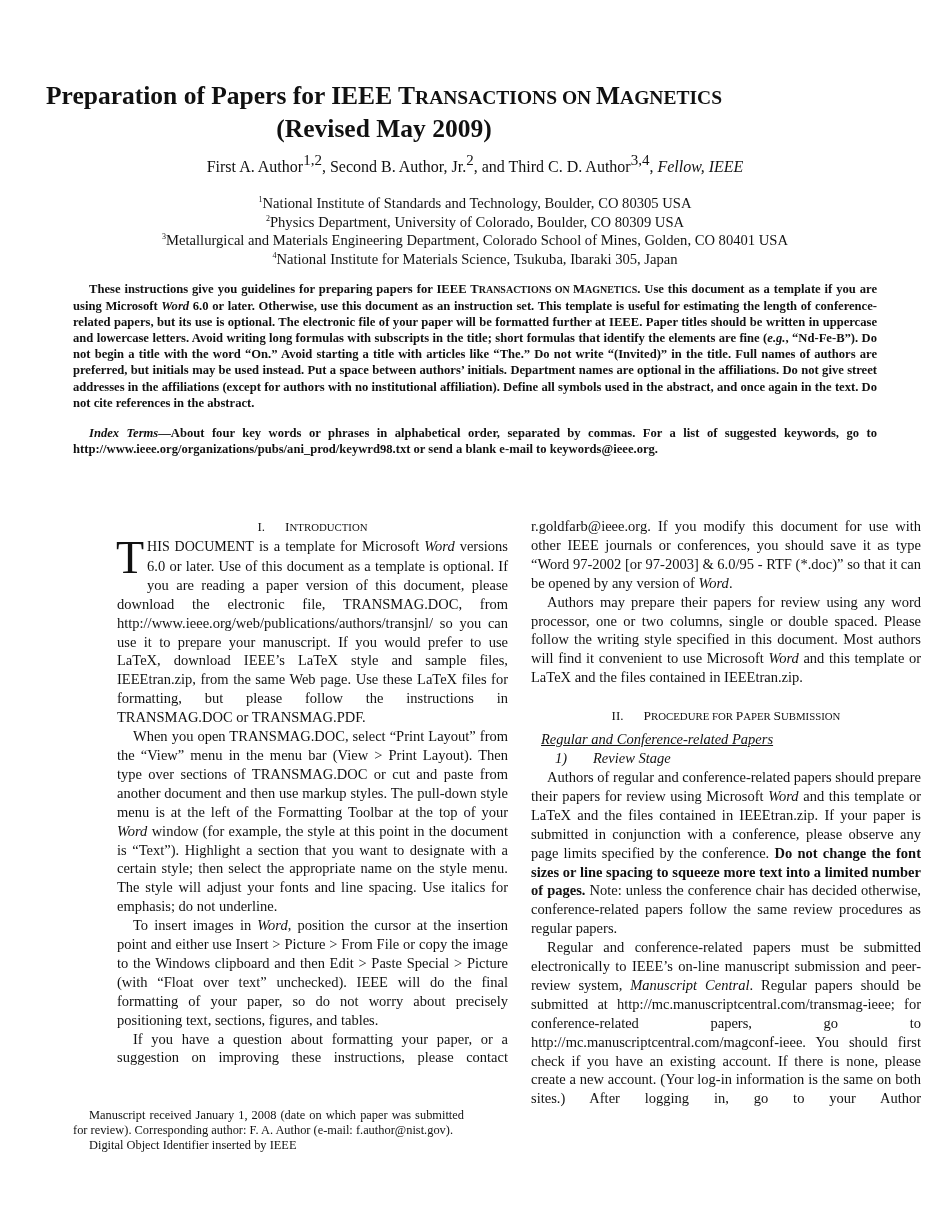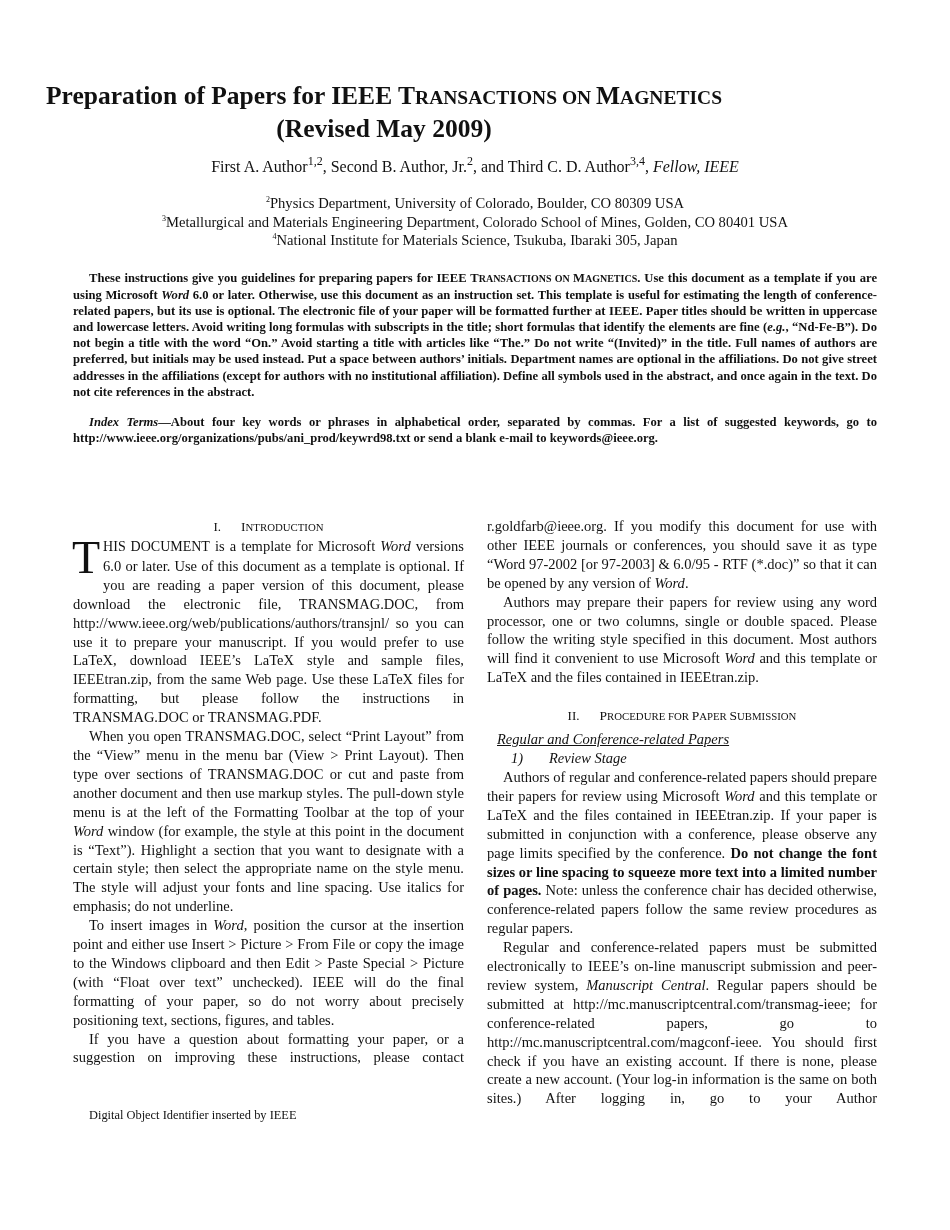--- a/index.html
+++ b/index.html
@@ -3,29 +3,29 @@
 <meta charset="utf-8">
 <style>
   html, body { margin:0; padding:0; background:#ffffff; }
   body { width:950px; height:1230px; position:relative; overflow:hidden; color:#111111;
          font-family:"Liberation Serif","DejaVu Serif",serif; }
   .abs { position:absolute; }
   .title { left:0; width:768px; text-align:center; font-weight:bold; font-size:25.5px; line-height:31px; top:80px; }
   .title .sc { font-size:19.5px; }
   .title .cap { font-size:25.5px; }
   .authors { left:0; width:950px; text-align:center; top:157px; font-size:16px; line-height:20px; }
-  .authors sup { font-size:12px; vertical-align:7px; line-height:0; }
+  .authors sup { font-size:15px; vertical-align:7px; line-height:0; }
   .affils { left:0; width:950px; text-align:center; top:194px; font-size:14.6px; line-height:18.5px; }
   .affils sup { font-size:8px; vertical-align:6px; line-height:0; }
-  .abstract { left:73px; width:804px; top:270px; font-size:12.6px; line-height:16.1px; font-weight:bold; text-align:justify; }
+  .abstract { left:73px; width:804px; top:281px; font-size:12.6px; line-height:16.1px; font-weight:bold; text-align:justify; }
   .abstract p { margin:0; text-indent:16px; }
   .abstract .sc { font-size:10px; }
   .abstract .scc { font-size:12.6px; }
   .index { margin-top:14px !important; }
-  .col { font-size:14.5px; line-height:18.9px; text-align:justify; }
+  .col { font-size:14.5px; line-height:18.9px; text-align:justify;margin-left:44px; }
   .col p { margin:0; text-indent:16px; }
   .colL { left:73px; width:391px; top:517px; }
   .colR { left:487px; width:390px; top:517px; }
   .sec { text-align:center; text-indent:0 !important; font-size:13px; line-height:19px; margin:0 0 0 0 !important; }
   .sec .n { display:inline-block; margin-right:20px; }
   .sec .cap { font-size:13.5px; }
   .sec .sm { font-size:10.8px; }
   .dropcap { float:left; font-size:46px; line-height:36px; margin:3px 3px 0 -1px; }
   .scl { font-size:14px; }
   .subsec { font-style:italic; text-indent:10px !important; margin-top:4px !important;text-decoration:underline; }
@@ -41,39 +41,41 @@
 <div class="abs title">
   <div><span>Preparation of Papers for IEEE </span><span class="cap">T</span><span class="sc">RANSACTIONS ON </span><span class="cap">M</span><span class="sc">AGNETICS</span></div>
   <div>(Revised May 2009)</div>
 </div>
 
 <div class="abs authors">
   <span>First A. Author</span><sup>1,2</sup><span>, Second B. Author, Jr.</span><sup>2</sup><span>, and Third C. D. Author</span><sup>3,4</sup><span>, </span><i>Fellow, IEEE</i>
 </div>
 
 <div class="abs affils">
+  <div><sup>1</sup><span>National Institute of Standards and Technology, Boulder, CO 80305 USA</span></div>
   <div><sup>2</sup><span>Physics Department, University of Colorado, Boulder, CO 80309 USA</span></div>
   <div><sup>3</sup><span>Metallurgical and Materials Engineering Department, Colorado School of Mines, Golden, CO 80401 USA</span></div>
   <div><sup>4</sup><span>National Institute for Materials Science, Tsukuba, Ibaraki 305, Japan</span></div>
 </div>
 
 <div class="abs abstract">
   <p><span>These instructions give you guidelines for preparing papers for IEEE </span><span class="scc">T</span><span class="sc">RANSACTIONS ON </span><span class="scc">M</span><span class="sc">AGNETICS</span><span>. Use this document as a template if you are using Microsoft </span><i>Word</i><span> 6.0 or later. Otherwise, use this document as an instruction set. This template is useful for estimating the length of conference-related papers, but its use is optional. The electronic file of your paper will be formatted further at IEEE. Paper titles should be written in uppercase and lowercase letters. Avoid writing long formulas with subscripts in the title; short formulas that identify the elements are fine (</span><i>e.g.</i><span>, “Nd-Fe-B”). Do not begin a title with the word “On.” Avoid starting a title with articles like “The.” Do not write “(Invited)” in the title. Full names of authors are preferred, but initials may be used instead. Put a space between authors’ initials. Department names are optional in the affiliations. Do not give street addresses in the affiliations (except for authors with no institutional affiliation). Define all symbols used in the abstract, and once again in the text. Do not cite references in the abstract.</span></p>
   <p class="index"><i>Index Terms</i><span>—About four key words or phrases in alphabetical order, separated by commas. For a list of suggested keywords, go to http://www.ieee.org/organizations/pubs/ani_prod/keywrd98.txt or send a blank e-mail to keywords@ieee.org.</span></p>
 </div>
 
 <div class="abs col colL">
   <p class="sec"><span class="n">I.</span><span class="cap">I</span><span class="sm">NTRODUCTION</span></p>
   <p style="text-indent:0"><span class="dropcap">T</span><span class="scl">HIS DOCUMENT</span><span> is a template for Microsoft </span><i>Word</i><span> versions 6.0 or later. Use of this document as a template is optional. If you are reading a paper version of this document, please download the electronic file, TRANSMAG.DOC, from http://www.ieee.org/web/publications/authors/transjnl/ so you can use it to prepare your manuscript. If you would prefer to use LaTeX, download IEEE’s LaTeX style and sample files, IEEEtran.zip, from the same Web page. Use these LaTeX files for formatting, but please follow the instructions in TRANSMAG.DOC or TRANSMAG.PDF.</span></p>
   <p><span>When you open TRANSMAG.DOC, select “Print Layout” from the “View” menu in the menu bar (View &gt; Print Layout). Then type over sections of TRANSMAG.DOC or cut and paste from another document and then use markup styles. The pull-down style menu is at the left of the Formatting Toolbar at the top of your </span><i>Word</i><span> window (for example, the style at this point in the document is “Text”). Highlight a section that you want to designate with a certain style; then select the appropriate name on the style menu. The style will adjust your fonts and line spacing. Use italics for emphasis; do not underline.</span></p>
   <p><span>To insert images in </span><i>Word</i><span>, position the cursor at the insertion point and either use Insert &gt; Picture &gt; From File or copy the image to the Windows clipboard and then Edit &gt; Paste Special &gt; Picture (with “Float over text” unchecked). IEEE will do the final formatting of your paper, so do not worry about precisely positioning text, sections, figures, and tables.</span></p>
   <p class="lastline"><span>If you have a question about formatting your paper, or a suggestion on improving these instructions, please contact</span></p>
 </div>
 
 <div class="abs foot">
+  <p>Manuscript received January 1, 2008 (date on which paper was submitted for review). Corresponding author: F. A. Author (e-mail: f.author@nist.gov).</p>
   <p>Digital Object Identifier inserted by IEEE</p>
 </div>
 
 <div class="abs col colR">
   <p style="text-indent:0"><span>r.goldfarb@ieee.org. If you modify this document for use with other IEEE journals or conferences, you should save it as type “Word 97-2002 [or 97-2003] &amp; 6.0/95 - RTF (*.doc)” so that it can be opened by any version of </span><i>Word</i><span>.</span></p>
   <p><span>Authors may prepare their papers for review using any word processor, one or two columns, single or double spaced. Please follow the writing style specified in this document. Most authors will find it convenient to use Microsoft </span><i>Word</i><span> and this template or LaTeX and the files contained in IEEEtran.zip.</span></p>
   <p class="sec" style="margin-top:19px !important;"><span class="n">II.</span><span class="cap">P</span><span class="sm">ROCEDURE FOR </span><span class="cap">P</span><span class="sm">APER </span><span class="cap">S</span><span class="sm">UBMISSION</span></p>
   <p class="subsec">Regular and Conference-related Papers</p>
   <p class="subsub"><span class="n">1)</span><span>Review Stage</span></p>
   <p><span>Authors of regular and conference-related papers should prepare their papers for review using Microsoft </span><i>Word</i><span> and this template or LaTeX and the files contained in IEEEtran.zip. If your paper is submitted in conjunction with a conference, please observe any page limits specified by the conference. </span><b>Do not change the font sizes or line spacing to squeeze more text into a limited number of pages.</b><span> Note: unless the conference chair has decided otherwise, conference-related papers follow the same review procedures as regular papers.</span></p>

